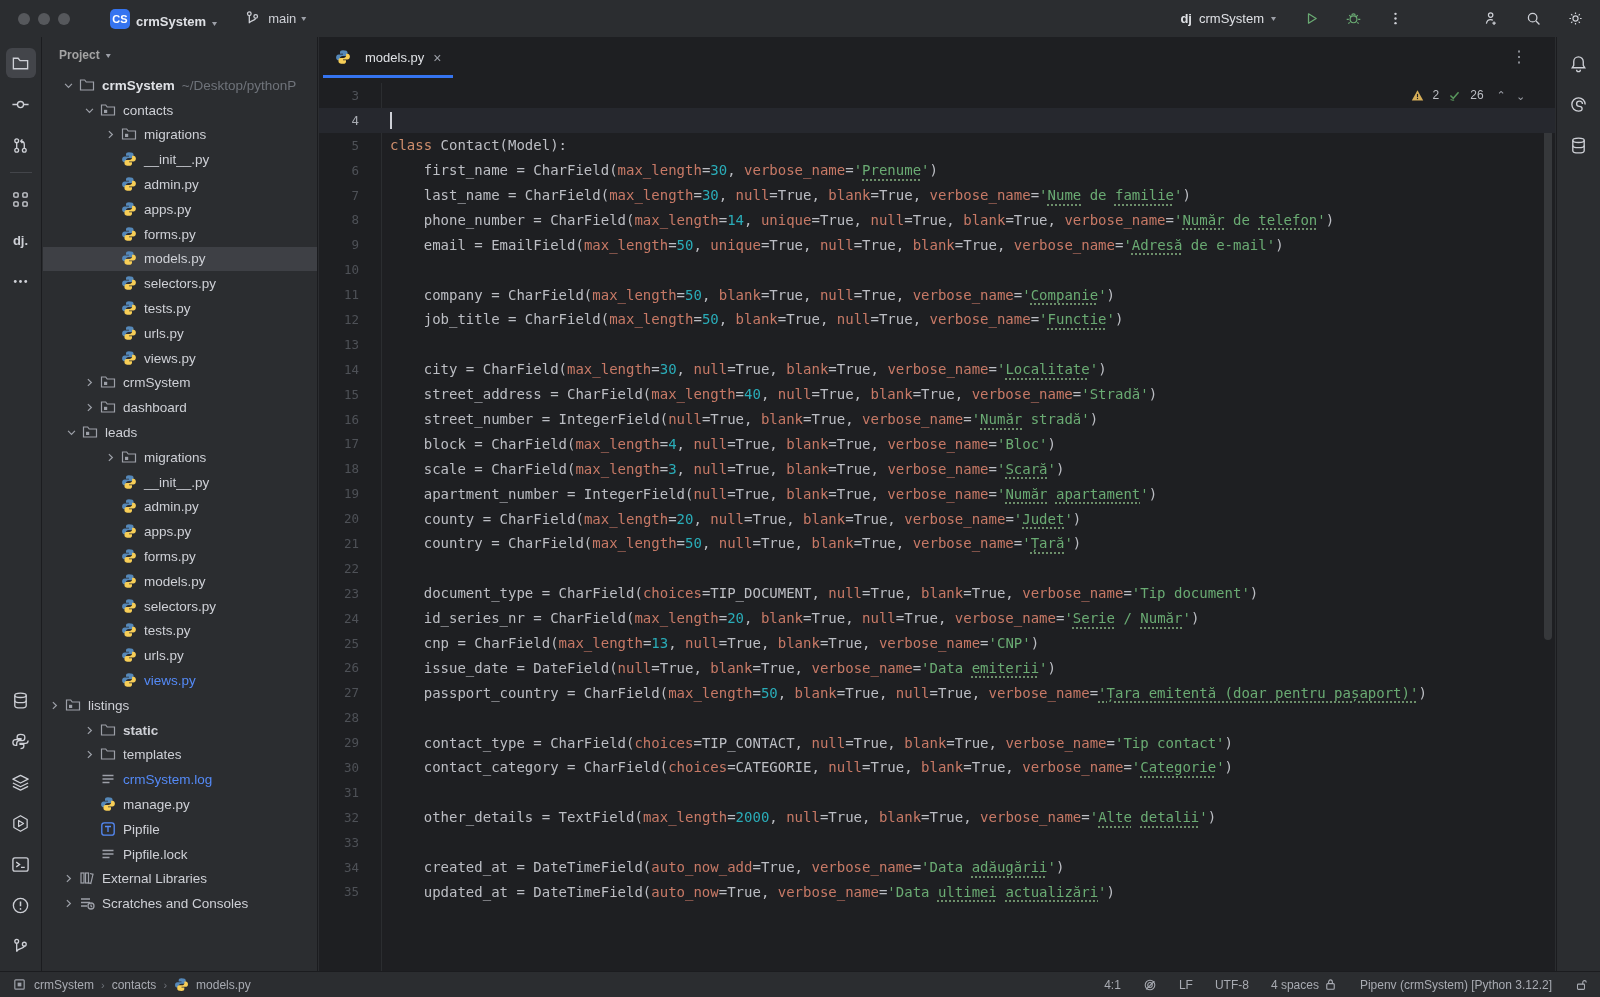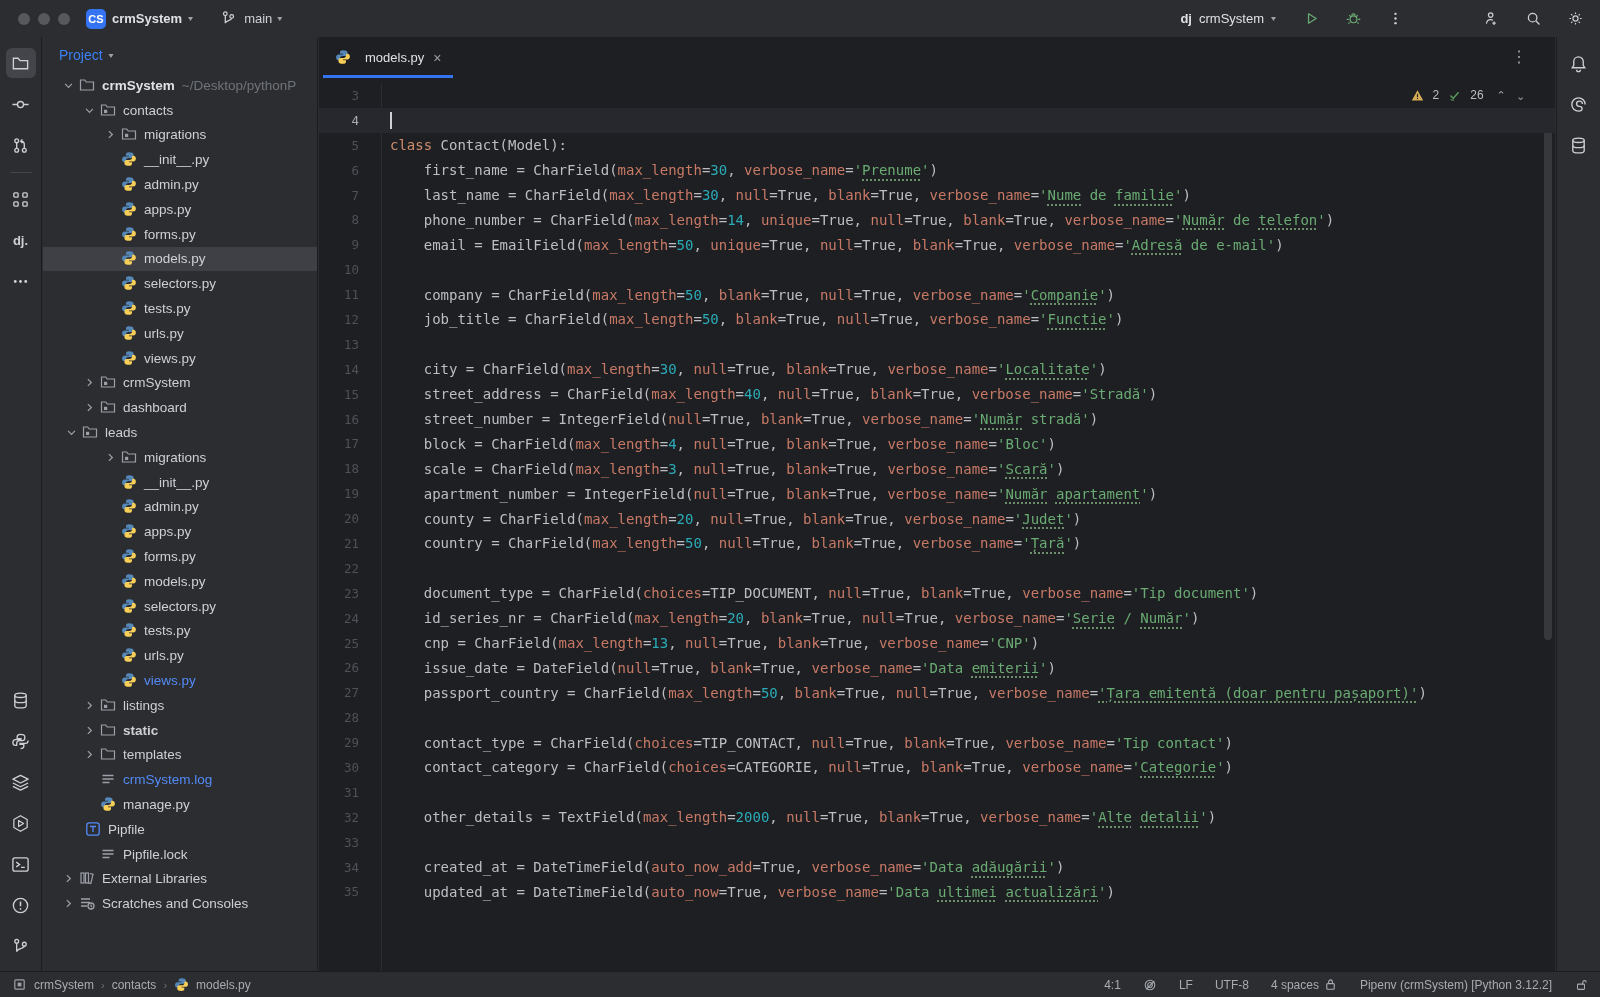--- a/index.html
+++ b/index.html
@@ -5,21 +5,21 @@
   * { margin:0; padding:0; box-sizing:border-box; }
   html,body { width:1600px; height:997px; overflow:hidden; background:#1E1F22;
     font-family:"Liberation Sans", sans-serif; color:#DFE1E5; }
   .app { position:relative; width:1600px; height:997px; background:#2B2D30; }
 
   
   .titlebar { position:absolute; top:0; left:0; right:0; height:37px; background:#2B2D30;
     display:flex; align-items:center; font-size:13px; }
   .traffic { display:flex; gap:8px; margin-left:18px; }
   .traffic span { width:12px; height:12px; border-radius:50%; background:#56585C; display:block; }
-  .proj-widget { display:flex; align-items:center; gap:6px; margin-left:16px; cursor:default; }
+  .proj-widget { display:flex; align-items:flex-end; gap:6px; margin-left:40px; cursor:default; }
   .cs-badge { width:20px; height:20px; border-radius:5px; background:#3574F0; color:#fff;
     font-size:11px; font-weight:bold; display:flex; align-items:center; justify-content:center; }
   .tb-label { color:#DFE1E5; font-weight:600; }
   .chev { color:#9DA0A8; font-size:10px; transform:scaleY(.8); }
   .branch-widget { display:flex; align-items:center; gap:5px; margin-left:24px; color:#CED0D6; }
   .tb-right { position:absolute; right:14px; top:0; height:37px; display:flex; align-items:center; gap:20px; }
   .run-widget { display:flex; align-items:center; gap:7px; margin-right:4px; }
   .dj-mark { font-weight:bold; color:#DFE1E5; font-size:13px; }
   .tb-icon { width:22px; height:22px; display:flex; align-items:center; justify-content:center; color:#CED0D6; }
   .tb-icon svg { width:17px; height:17px; }
@@ -37,21 +37,21 @@
   .dj-stripe { font-weight:bold; font-size:13px; color:#CED0D6; }
 
   
   .stripe-right { position:absolute; top:37px; right:0; width:44px; bottom:26px; background:#2B2D30;
     border-left:1px solid #1B1C1F; display:flex; flex-direction:column; align-items:center; }
 
   
   .project-panel { position:absolute; top:37px; left:43px; width:275px; bottom:26px;
     background:#2B2D30; border-right:1px solid #1B1C1F; overflow:hidden; }
   .panel-header { height:36px; display:flex; align-items:center; padding-left:16px; gap:6px; }
-  .panel-title { font-weight:normal; font-size:14px; color:#3b82f6; }
+  .panel-title { font-weight:bold; font-size:12px; color:#a3a3a3; }
   .tree { font-size:13.5px; color:#CED0D6; }
   .tree-row { height:24.8px; display:flex; align-items:center; white-space:nowrap; overflow:hidden; }
   .tree-row.selected { background:#3E4045; }
   .tree-chev { width:22px; display:inline-flex; justify-content:center; color:#9DA0A8; flex:none; }
   .tree-chev svg { width:13px; height:13px; }
   .tree-chev.open svg { transform:rotate(90deg); }
   .tree-icon { width:17px; height:17px; margin-right:6px; flex:none; display:inline-flex; color:#9DA0A8; }
   .tree-icon svg { width:16px; height:16px; }
   .tree-label { color:#CED0D6; }
   .tree-label.bold { font-weight:bold; color:#DFE1E5; }
@@ -594,21 +594,21 @@
         <div class="tree-row" style="padding-left: 56px;">
           <span class="tree-chev"></span>
           <span class="tree-icon">
             <svg viewBox="0 0 16 16">
               <path fill="#5588B9" d="M7.9 1.2c-2 0-2.9.9-2.9 2.1v1.4h3v.8H3.6C2.2 5.5 1.1 6.6 1.1 8.4s1.1 2.9 2.5 2.9h1.3V9.6c0-1.4 1.2-2.5 2.6-2.5h3c1.1 0 2-.9 2-2V3.3c0-1.2-1.5-2.1-4.6-2.1z"></path>
               <path fill="#F7CE57" d="M8.1 14.8c2 0 2.9-.9 2.9-2.1v-1.4H8v-.8h4.4c1.4 0 2.5-1.1 2.5-2.9S13.8 4.7 12.4 4.7h-1.3v1.7c0 1.4-1.2 2.5-2.6 2.5h-3c-1.1 0-2 .9-2 2v1.8c0 1.2 1.5 2.1 4.6 2.1z"></path>
             </svg>
           </span>
           <span class="tree-label blue">views.py</span>
         </div>
-        <div class="tree-row" style="padding-left: 35px; text-align: right;">
+        <div class="tree-row" style=" text-align: right;">
           <span class="tree-chev">
             <svg viewBox="0 0 16 16" fill="none" stroke="currentColor" stroke-width="1.5">
               <path d="M6 3.8L10.3 8 6 12.2"></path>
             </svg>
           </span>
           <span class="tree-icon">
             <svg viewBox="0 0 16 16" fill="none" stroke="currentColor" stroke-width="1.2">
               <path d="M1.5 3h4.2l1.5 2h7.3v8h-13z"></path>
               <rect x="4" y="7.8" width="3.2" height="3.2" fill="currentColor" stroke="none"></rect>
             </svg>
@@ -653,21 +653,21 @@
         <div class="tree-row" style="padding-left: 35px;">
           <span class="tree-chev"></span>
           <span class="tree-icon">
             <svg viewBox="0 0 16 16">
               <path fill="#5588B9" d="M7.9 1.2c-2 0-2.9.9-2.9 2.1v1.4h3v.8H3.6C2.2 5.5 1.1 6.6 1.1 8.4s1.1 2.9 2.5 2.9h1.3V9.6c0-1.4 1.2-2.5 2.6-2.5h3c1.1 0 2-.9 2-2V3.3c0-1.2-1.5-2.1-4.6-2.1z"></path>
               <path fill="#F7CE57" d="M8.1 14.8c2 0 2.9-.9 2.9-2.1v-1.4H8v-.8h4.4c1.4 0 2.5-1.1 2.5-2.9S13.8 4.7 12.4 4.7h-1.3v1.7c0 1.4-1.2 2.5-2.6 2.5h-3c-1.1 0-2 .9-2 2v1.8c0 1.2 1.5 2.1 4.6 2.1z"></path>
             </svg>
           </span>
           <span class="tree-label">manage.py</span>
         </div>
-        <div class="tree-row" style="padding-left: 20px;">
+        <div class="tree-row" style="padding-left: 35px;">
           <span class="tree-chev"></span>
           <span class="tree-icon">
             <svg viewBox="0 0 16 16" fill="none">
               <rect x="1.8" y="1.8" width="12.4" height="12.4" rx="2.5" stroke="#548AF7" stroke-width="1.3"></rect>
               <path d="M5 5.5h6M8 5.5V11" stroke="#548AF7" stroke-width="1.3"></path>
             </svg>
           </span>
           <span class="tree-label">Pipfile</span>
         </div>
         <div class="tree-row" style="padding-left: 35px;">

